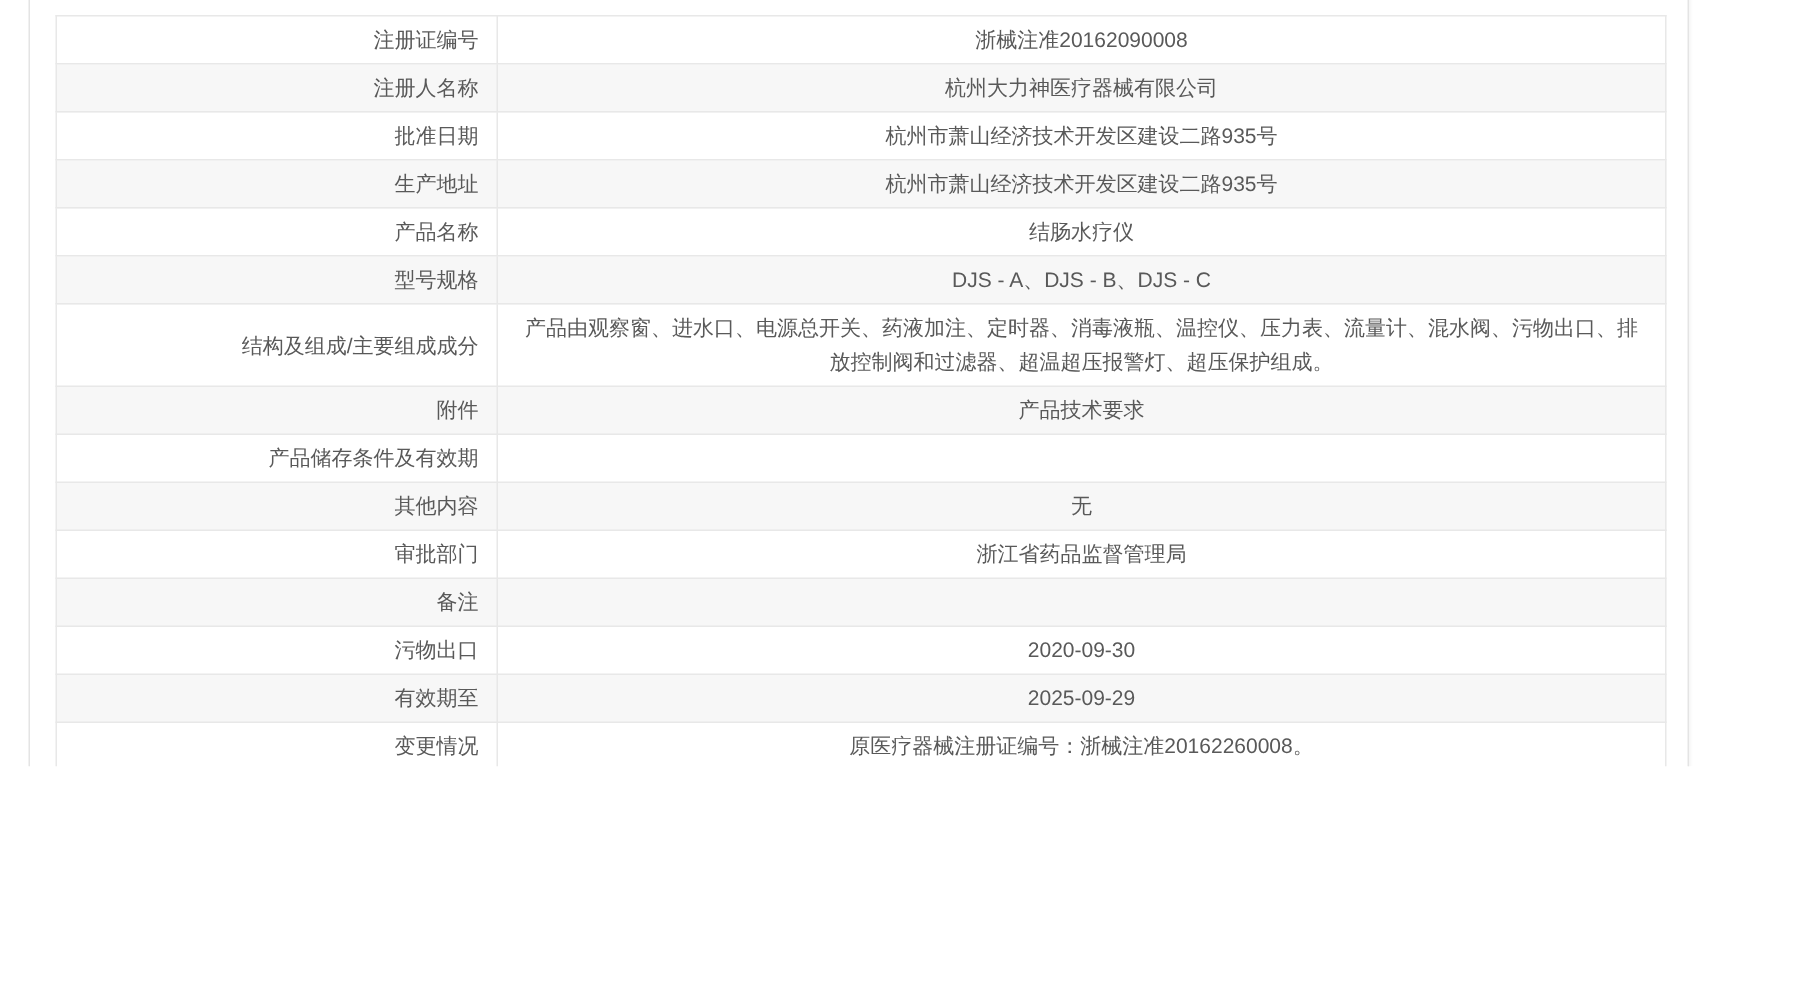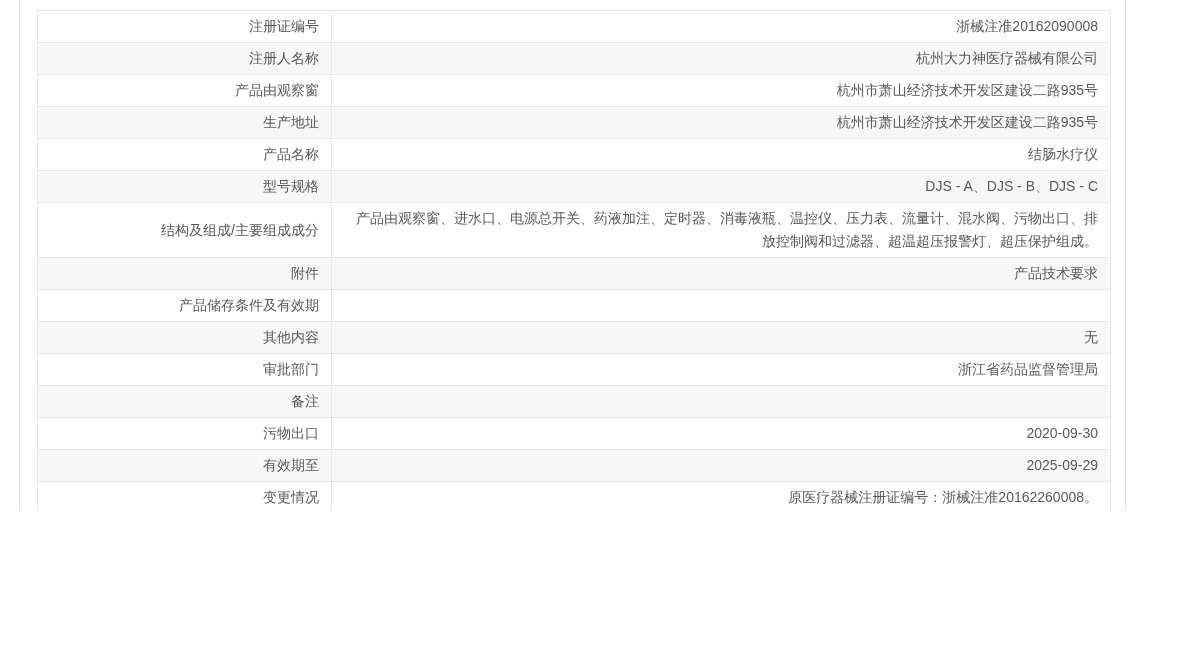--- a/index.html
+++ b/index.html
@@ -44,21 +44,21 @@
     padding: 4px 12px;
     height: 22px;
     line-height: 23px;
     vertical-align: middle;
     word-break: break-all;
   }
   .reg-table th {
     text-align: right;
   }
   .reg-table td {
-    text-align: right;
+    text-align: center;
   }
   .reg-table tbody tr:nth-child(even) {
     background: #f7f7f7;
   }
   .detail-link {
     color: #0f766e;
     text-decoration: none;
     cursor: pointer;
   }
   
@@ -105,21 +105,21 @@
       <tbody>
           <tr>
             <th>注册证编号</th>
             <td>浙械注准20162090008</td>
           </tr>
           <tr>
             <th>注册人名称</th>
             <td>杭州大力神医疗器械有限公司</td>
           </tr>
           <tr>
-            <th>产品由观察窗</th>
+            <th>批准日期</th>
             <td>杭州市萧山经济技术开发区建设二路935号</td>
           </tr>
           <tr>
             <th>生产地址</th>
             <td>杭州市萧山经济技术开发区建设二路935号</td>
           </tr>
           <tr>
             <th>产品名称</th>
             <td>结肠水疗仪</td>
           </tr>

